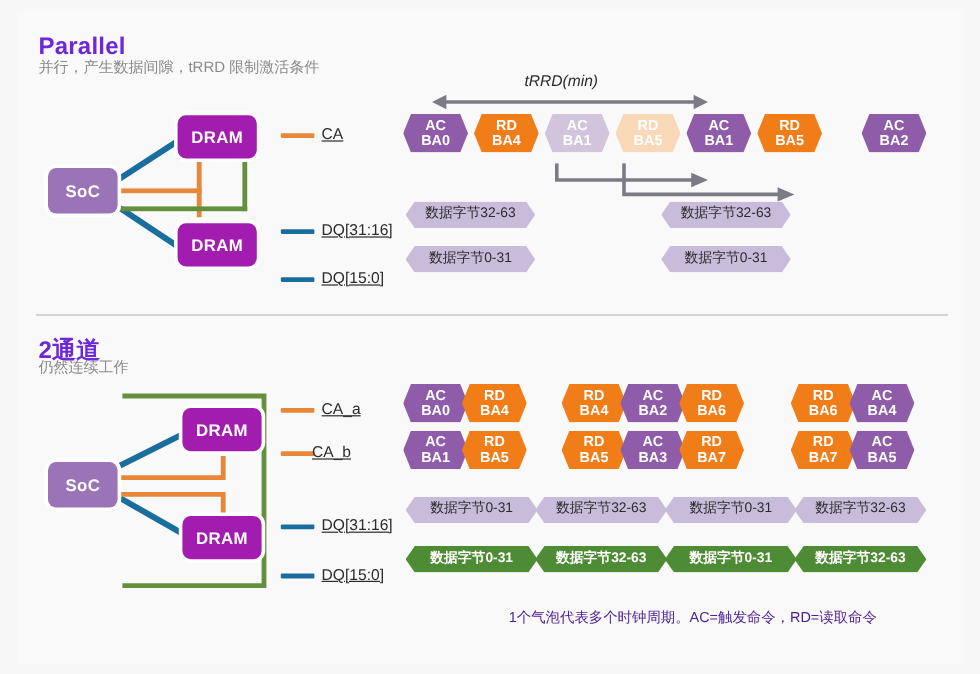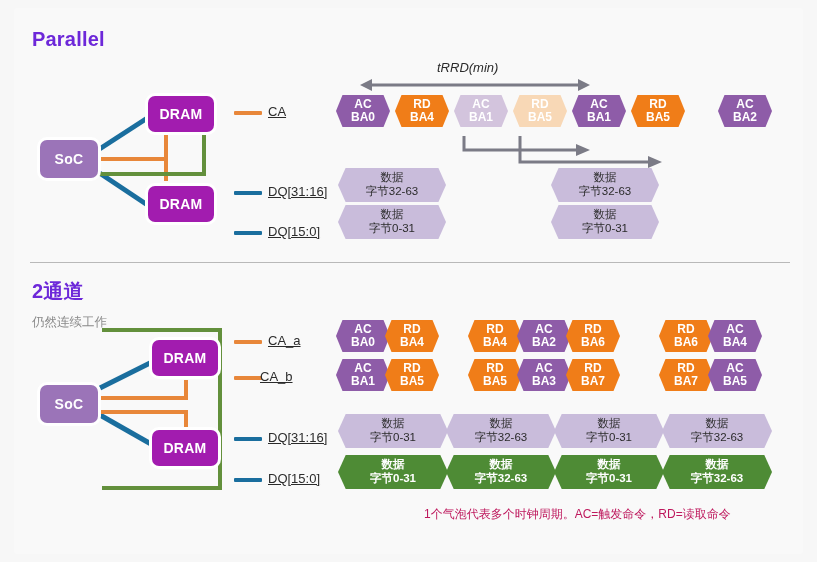--- a/index.html
+++ b/index.html
@@ -99,63 +99,64 @@
   }
   .hex-cmd { width: 54px; height: 32px; }
   .h-purple { background: #8e5ca8; }
   .h-orange { background: #f07d18; }
   .h-purple-faded { background: #d3c4dd; }
   .h-orange-faded { background: #f8d8b6; }
 
   .hex-data {
     position: absolute;
     display: flex;
-    flex-direction: column;
+    flex-direction: row;
     align-items: center;
     justify-content: center;
     font-size: 11.5px;
     line-height: 1.2;
     text-align: center;
-    height: 34px;
+    height: 22px;
     clip-path: polygon(7% 0%, 93% 0%, 100% 50%, 93% 100%, 7% 100%, 0% 50%);
     box-sizing: border-box;
   }
   .d-lilac { background: #c9bcdb; color: #2b2b2b; }
   .d-green { background: #4e8b35; color: #ffffff; font-weight: bold; }
 
   
   .arrow-label {
     position: absolute;
     font-size: 13px;
     color: #2b2b2b;
     white-space: nowrap;
   }
   .caption {
     position: absolute;
     font-size: 12px;
-    color: #be185d;
+    color: #4c1d95;
     white-space: nowrap;
   }
   .watermark {
     position: absolute;
     opacity: 0.30;
     color: #8a8a8a;
     font-size: 11px;
     white-space: nowrap;
     text-align: center;
   }
   .wm-url { font-size: 9px; letter-spacing: 0.4px; }
 </style>
 </head>
 <body>
 
 <div id="canvas">
   <div class="panel"></div>
 
   <div class="sec-title" style="left:32px; top:28px;">Parallel</div>
+  <div class="sec-sub" style="left:32px; top:48px;">并行，产生数据间隙，tRRD 限制激活条件</div>
 
   <svg style="position:absolute; left:30px; top:90px;" width="200" height="160">
     <line x1="68" y1="60" x2="122" y2="25" stroke="#1a6e9e" stroke-width="5"></line>
     <line x1="68" y1="82" x2="122" y2="118" stroke="#1a6e9e" stroke-width="5"></line>
   </svg>
   <div class="wire wire-h w-orange" style="left:98px; top:157px; width:70px;"></div>
   <div class="wire wire-v w-orange" style="left:164px; top:129px; height:52px;"></div>
   <div class="wire wire-h w-green" style="left:98px; top:172px; width:108px;"></div>
   <div class="wire wire-v w-green" style="left:202px; top:129px; height:47px;"></div>
 
@@ -228,21 +229,21 @@
     <span>字节32-63</span>
   </div>
   <div class="hex-data d-lilac" style="left:551px; top:205px; width:108px;">
     <span>数据</span>
     <span>字节0-31</span>
   </div>
 
   <div class="divider"></div>
 
   <div class="sec-title" style="left:32px; top:278px;">2通道</div>
-  <div class="sec-sub" style="left:32px; top:314px;font-family:Liberation Serif, serif;">仍然连续工作</div>
+  <div class="sec-sub" style="left:32px; top:298px;font-family:Liberation Serif, serif;">仍然连续工作</div>
 
   <svg style="position:absolute; left:30px; top:320px;" width="220" height="180">
     <path d="M72,10 L190,10 L190,168 L72,168" stroke="#63903c" stroke-width="4" fill="none"></path>
     <line x1="70" y1="68" x2="122" y2="42" stroke="#1a6e9e" stroke-width="5"></line>
     <line x1="70" y1="95" x2="128" y2="128" stroke="#1a6e9e" stroke-width="5"></line>
     <path d="M70,78 L156,78 L156,60" stroke="#e8873a" stroke-width="4" fill="none"></path>
     <path d="M70,92 L156,92 L156,122" stroke="#e8873a" stroke-width="4" fill="none"></path>
   </svg>
 
   <div class="blk blk-soc" style="left:40px; top:385px; width:58px; height:38px;">SoC</div>

